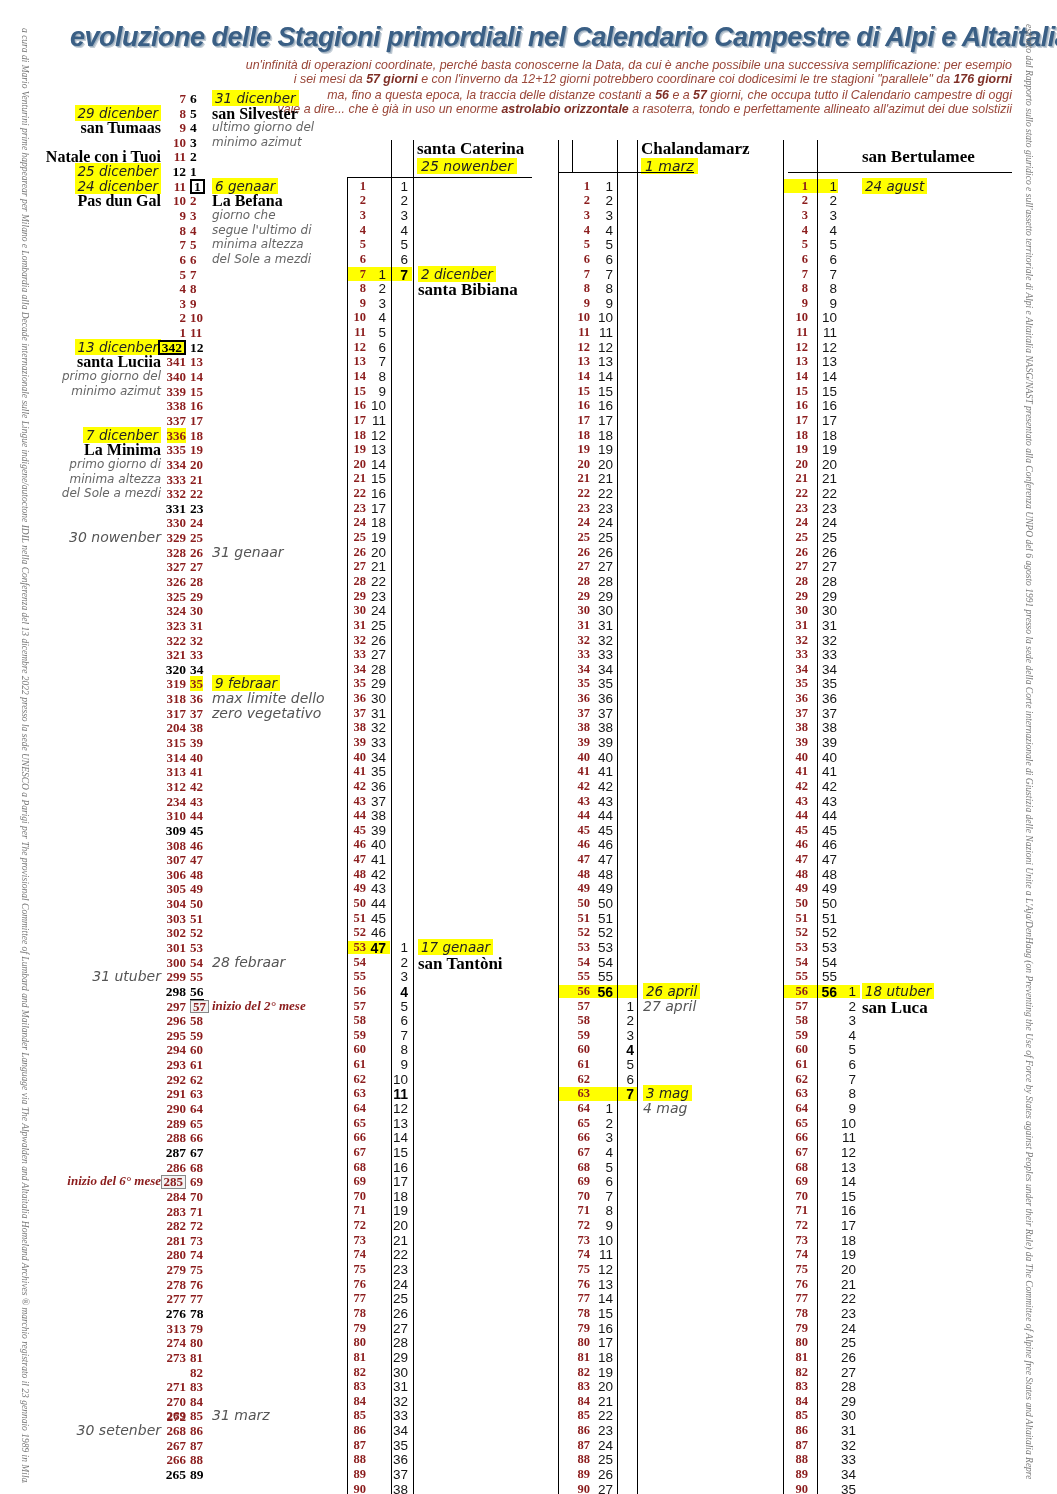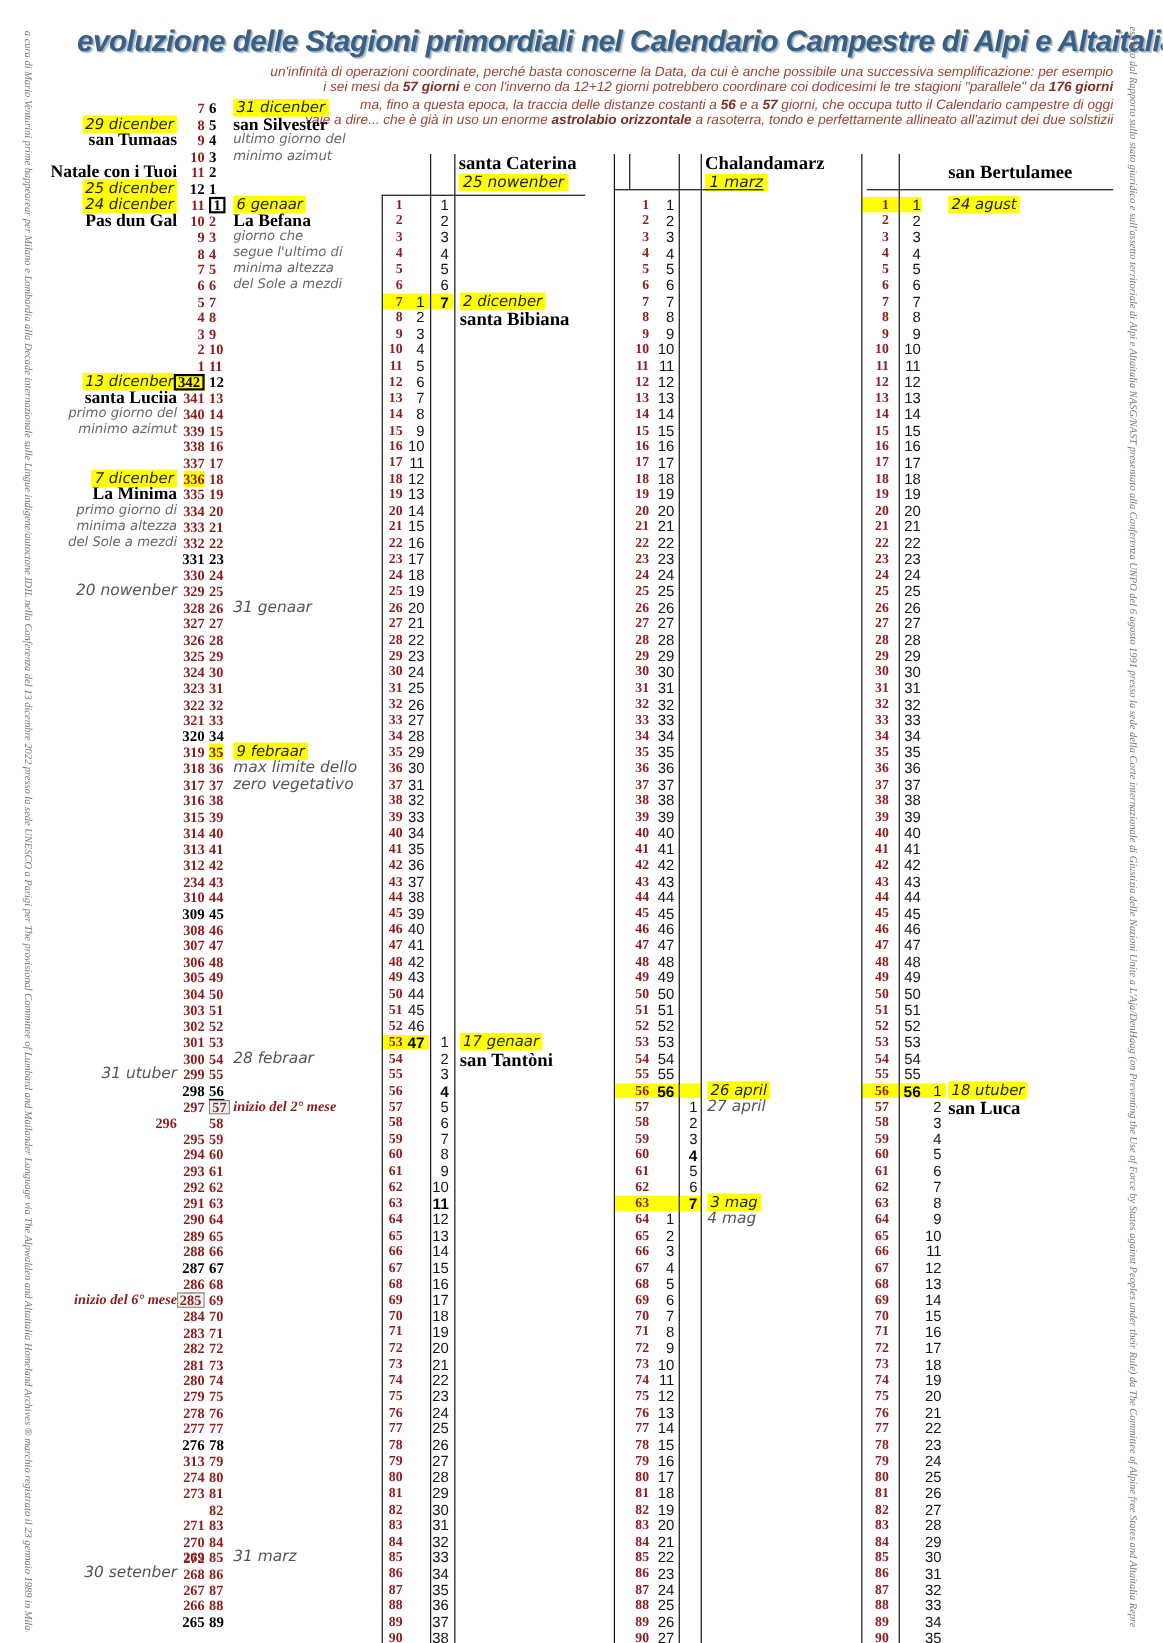--- a/index.html
+++ b/index.html
@@ -143,21 +143,21 @@
       <div class="cell lab ra" style="left: 10px; width: 151px; top: 470.52px;"><span class="sscript">minima altezza</span></div>
       <div class="cell c1a ra" style="left: 116px; width: 70px; top: 471.52px;"><span>333</span></div>
       <div class="cell c1b" style="left: 190px; width: 30px; top: 471.52px;"><span>21</span></div>
       <div class="cell lab ra" style="left: 10px; width: 151px; top: 485.16px;"><span class="sscript">del Sole a mezdi</span></div>
       <div class="cell c1a ra" style="left: 116px; width: 70px; top: 486.16px;"><span>332</span></div>
       <div class="cell c1b" style="left: 190px; width: 30px; top: 486.16px;"><span>22</span></div>
       <div class="cell c1a blk ra" style="left: 116px; width: 70px; top: 500.8px;"><span>331</span></div>
       <div class="cell c1b blk" style="left: 190px; width: 30px; top: 500.8px;"><span>23</span></div>
       <div class="cell c1a ra" style="left: 116px; width: 70px; top: 515.44px;"><span>330</span></div>
       <div class="cell c1b" style="left: 190px; width: 30px; top: 515.44px;"><span>24</span></div>
-      <div class="cell lab ra" style="left: 10px; width: 151px; top: 529.08px;"><span class="script">20 nowenber</span></div>
+      <div class="cell lab ra" style="left: 10px; width: 151px; top: 529.08px;"><span class="script">30 nowenber</span></div>
       <div class="cell c1a ra" style="left: 116px; width: 70px; top: 530.08px;"><span>329</span></div>
       <div class="cell c1b" style="left: 190px; width: 30px; top: 530.08px;"><span>25</span></div>
       <div class="cell c1a ra" style="left: 116px; width: 70px; top: 544.72px;"><span>328</span></div>
       <div class="cell c1b" style="left: 190px; width: 30px; top: 544.72px;"><span>26</span></div>
       <div class="cell " style="left: 212px; width: 160px; top: 543.72px;"><span class="script">31 genaar</span></div>
       <div class="cell c1a ra" style="left: 116px; width: 70px; top: 559.36px;"><span>327</span></div>
       <div class="cell c1b" style="left: 190px; width: 30px; top: 559.36px;"><span>27</span></div>
       <div class="cell c1a ra" style="left: 116px; width: 70px; top: 574px;"><span>326</span></div>
       <div class="cell c1b" style="left: 190px; width: 30px; top: 574px;"><span>28</span></div>
       <div class="cell c1a ra" style="left: 116px; width: 70px; top: 588.64px;"><span>325</span></div>
@@ -174,21 +174,21 @@
       <div class="cell c1b blk" style="left: 190px; width: 30px; top: 661.84px;"><span>34</span></div>
       <div class="cell c1a ra" style="left: 116px; width: 70px; top: 676.48px;"><span>319</span></div>
       <div class="cell c1b" style="left: 190px; width: 30px; top: 676.48px;"><span class="hl">35</span></div>
       <div class="cell " style="left: 212px; width: 160px; top: 675.48px;"><span class="hlscript">9 febraar</span></div>
       <div class="cell c1a ra" style="left: 116px; width: 70px; top: 691.12px;"><span>318</span></div>
       <div class="cell c1b" style="left: 190px; width: 30px; top: 691.12px;"><span>36</span></div>
       <div class="cell " style="left: 212px; width: 160px; top: 690.12px;"><span class="script">max limite dello</span></div>
       <div class="cell c1a ra" style="left: 116px; width: 70px; top: 705.76px;"><span>317</span></div>
       <div class="cell c1b" style="left: 190px; width: 30px; top: 705.76px;"><span>37</span></div>
       <div class="cell " style="left: 212px; width: 160px; top: 704.76px;"><span class="script">zero vegetativo</span></div>
-      <div class="cell c1a ra" style="left: 116px; width: 70px; top: 720.4px;"><span>316</span></div>
+      <div class="cell c1a ra" style="left: 116px; width: 70px; top: 720.4px;"><span>204</span></div>
       <div class="cell c1b" style="left: 190px; width: 30px; top: 720.4px;"><span>38</span></div>
       <div class="cell c1a ra" style="left: 116px; width: 70px; top: 735.04px;"><span>315</span></div>
       <div class="cell c1b" style="left: 190px; width: 30px; top: 735.04px;"><span>39</span></div>
       <div class="cell c1a ra" style="left: 116px; width: 70px; top: 749.68px;"><span>314</span></div>
       <div class="cell c1b" style="left: 190px; width: 30px; top: 749.68px;"><span>40</span></div>
       <div class="cell c1a ra" style="left: 116px; width: 70px; top: 764.32px;"><span>313</span></div>
       <div class="cell c1b" style="left: 190px; width: 30px; top: 764.32px;"><span>41</span></div>
       <div class="cell c1a ra" style="left: 116px; width: 70px; top: 778.96px;"><span>312</span></div>
       <div class="cell c1b" style="left: 190px; width: 30px; top: 778.96px;"><span>42</span></div>
       <div class="cell c1a ra" style="left: 116px; width: 70px; top: 793.6px;"><span>234</span></div>
@@ -217,21 +217,21 @@
       <div class="cell c1b" style="left: 190px; width: 30px; top: 954.64px;"><span>54</span></div>
       <div class="cell " style="left: 212px; width: 160px; top: 953.64px;"><span class="script">28 febraar</span></div>
       <div class="cell lab ra" style="left: 10px; width: 151px; top: 968.28px;"><span class="script">31 utuber</span></div>
       <div class="cell c1a ra" style="left: 116px; width: 70px; top: 969.28px;"><span>299</span></div>
       <div class="cell c1b" style="left: 190px; width: 30px; top: 969.28px;"><span>55</span></div>
       <div class="cell c1a blk ra" style="left: 116px; width: 70px; top: 983.92px;"><span>298</span></div>
       <div class="cell c1b blk ul" style="left: 190px; width: 30px; top: 983.92px;"><span>56</span></div>
       <div class="cell c1a ra" style="left: 116px; width: 70px; top: 998.56px;"><span>297</span></div>
       <div class="cell c1b" style="left: 190px; width: 30px; top: 998.56px;"><span class="boxR">57</span></div>
       <div class="cell " style="left: 212px; width: 160px; top: 997.56px;"><span class="redital">inizio del 2° mese</span></div>
-      <div class="cell c1a ra" style="left: 116px; width: 70px; top: 1013.2px; text-align: center;"><span>296</span></div>
+      <div class="cell c1a ra" style="left: 116px; width: 70px; top: 1013.2px;"><span>296</span></div>
       <div class="cell c1b" style="left: 190px; width: 30px; top: 1013.2px;"><span>58</span></div>
       <div class="cell c1a ra" style="left: 116px; width: 70px; top: 1027.84px;"><span>295</span></div>
       <div class="cell c1b" style="left: 190px; width: 30px; top: 1027.84px;"><span>59</span></div>
       <div class="cell c1a ra" style="left: 116px; width: 70px; top: 1042.48px;"><span>294</span></div>
       <div class="cell c1b" style="left: 190px; width: 30px; top: 1042.48px;"><span>60</span></div>
       <div class="cell c1a ra" style="left: 116px; width: 70px; top: 1057.12px;"><span>293</span></div>
       <div class="cell c1b" style="left: 190px; width: 30px; top: 1057.12px;"><span>61</span></div>
       <div class="cell c1a ra" style="left: 116px; width: 70px; top: 1071.76px;"><span>292</span></div>
       <div class="cell c1b" style="left: 190px; width: 30px; top: 1071.76px;"><span>62</span></div>
       <div class="cell c1a ra" style="left: 116px; width: 70px; top: 1086.4px;"><span>291</span></div>

